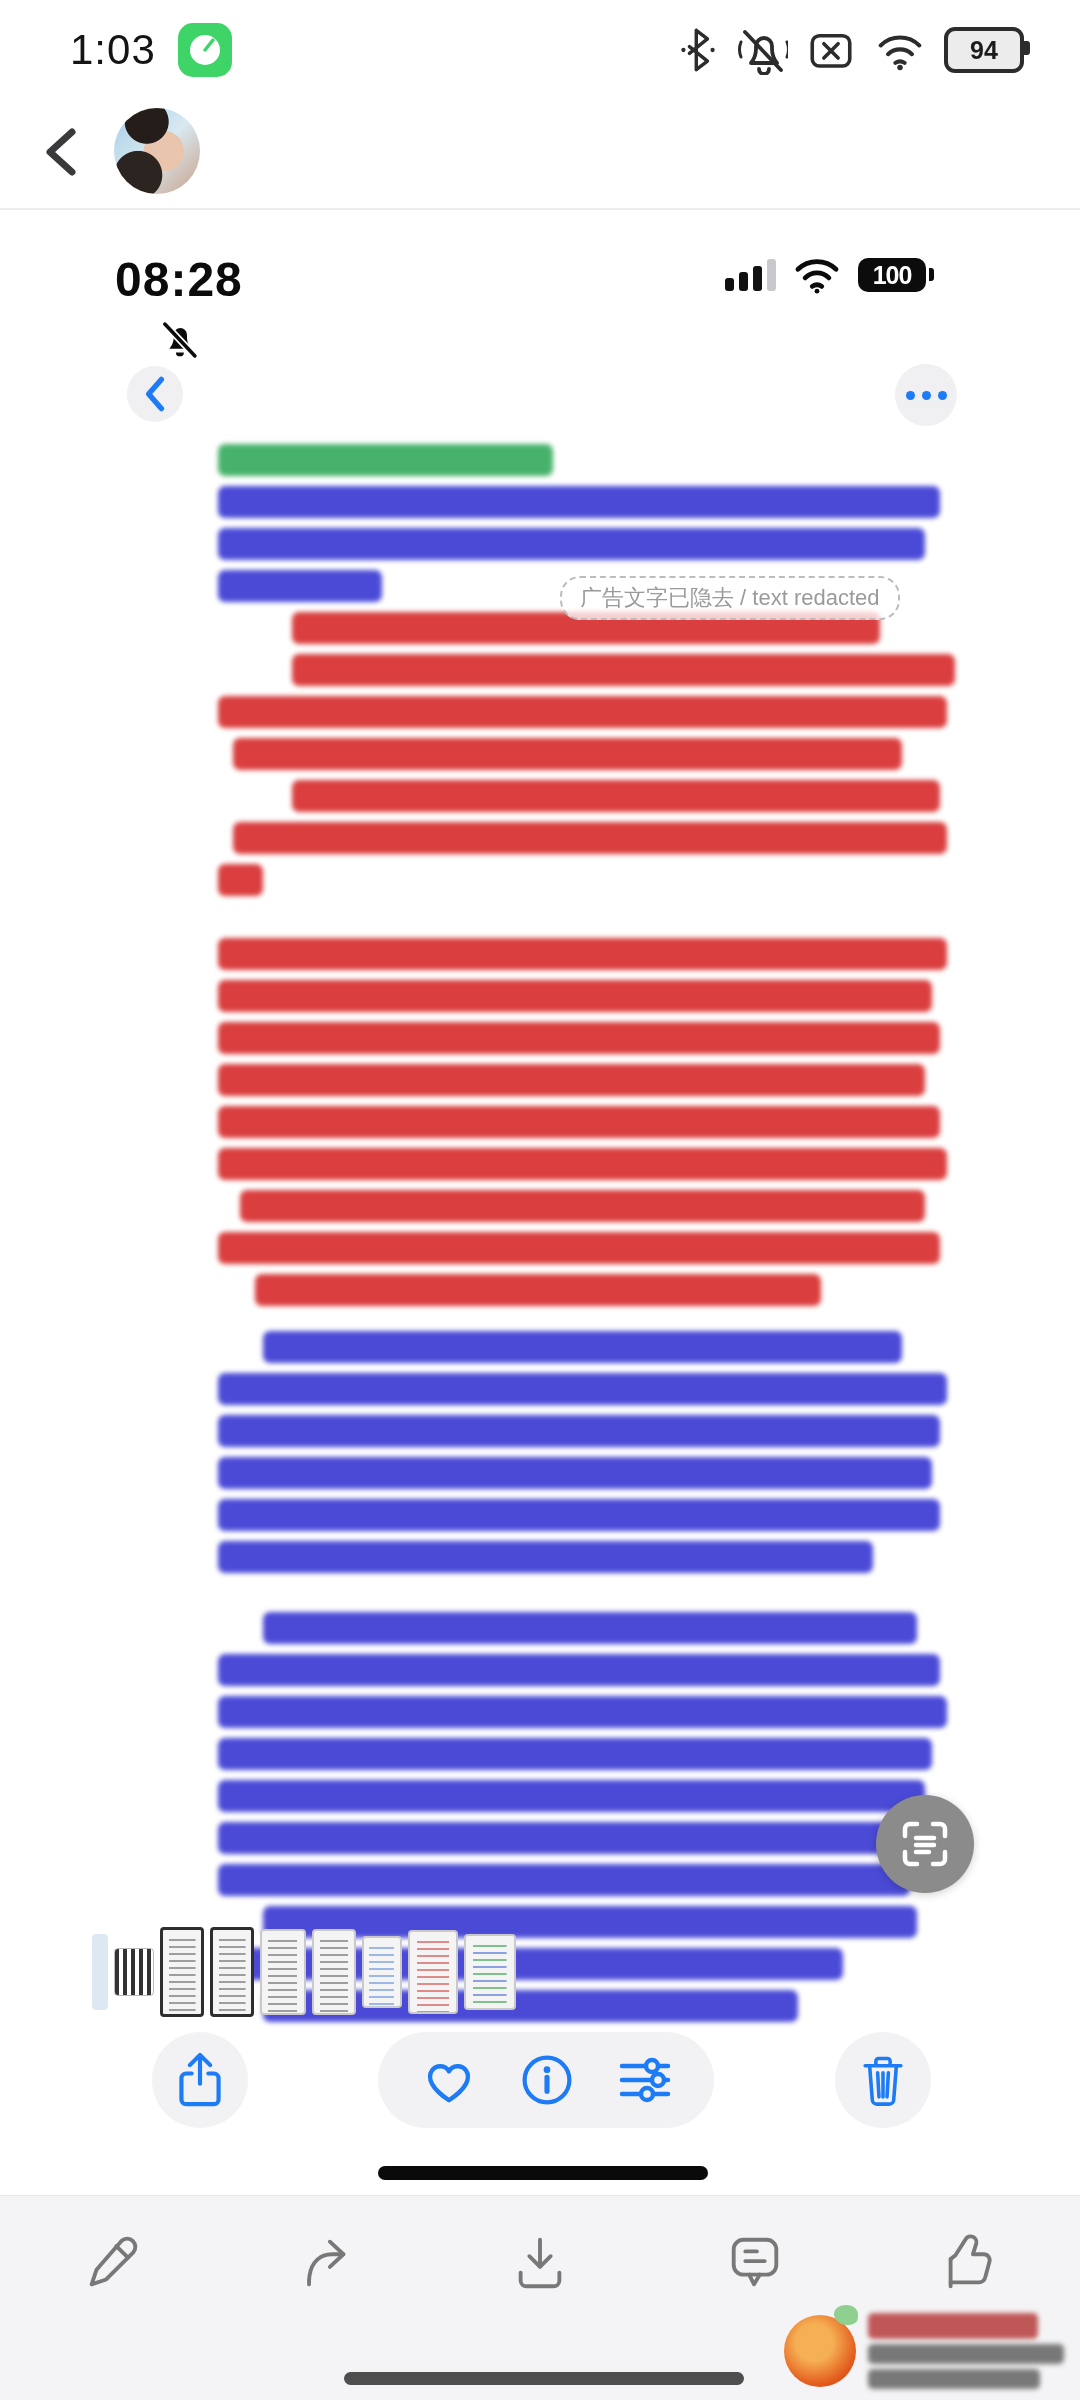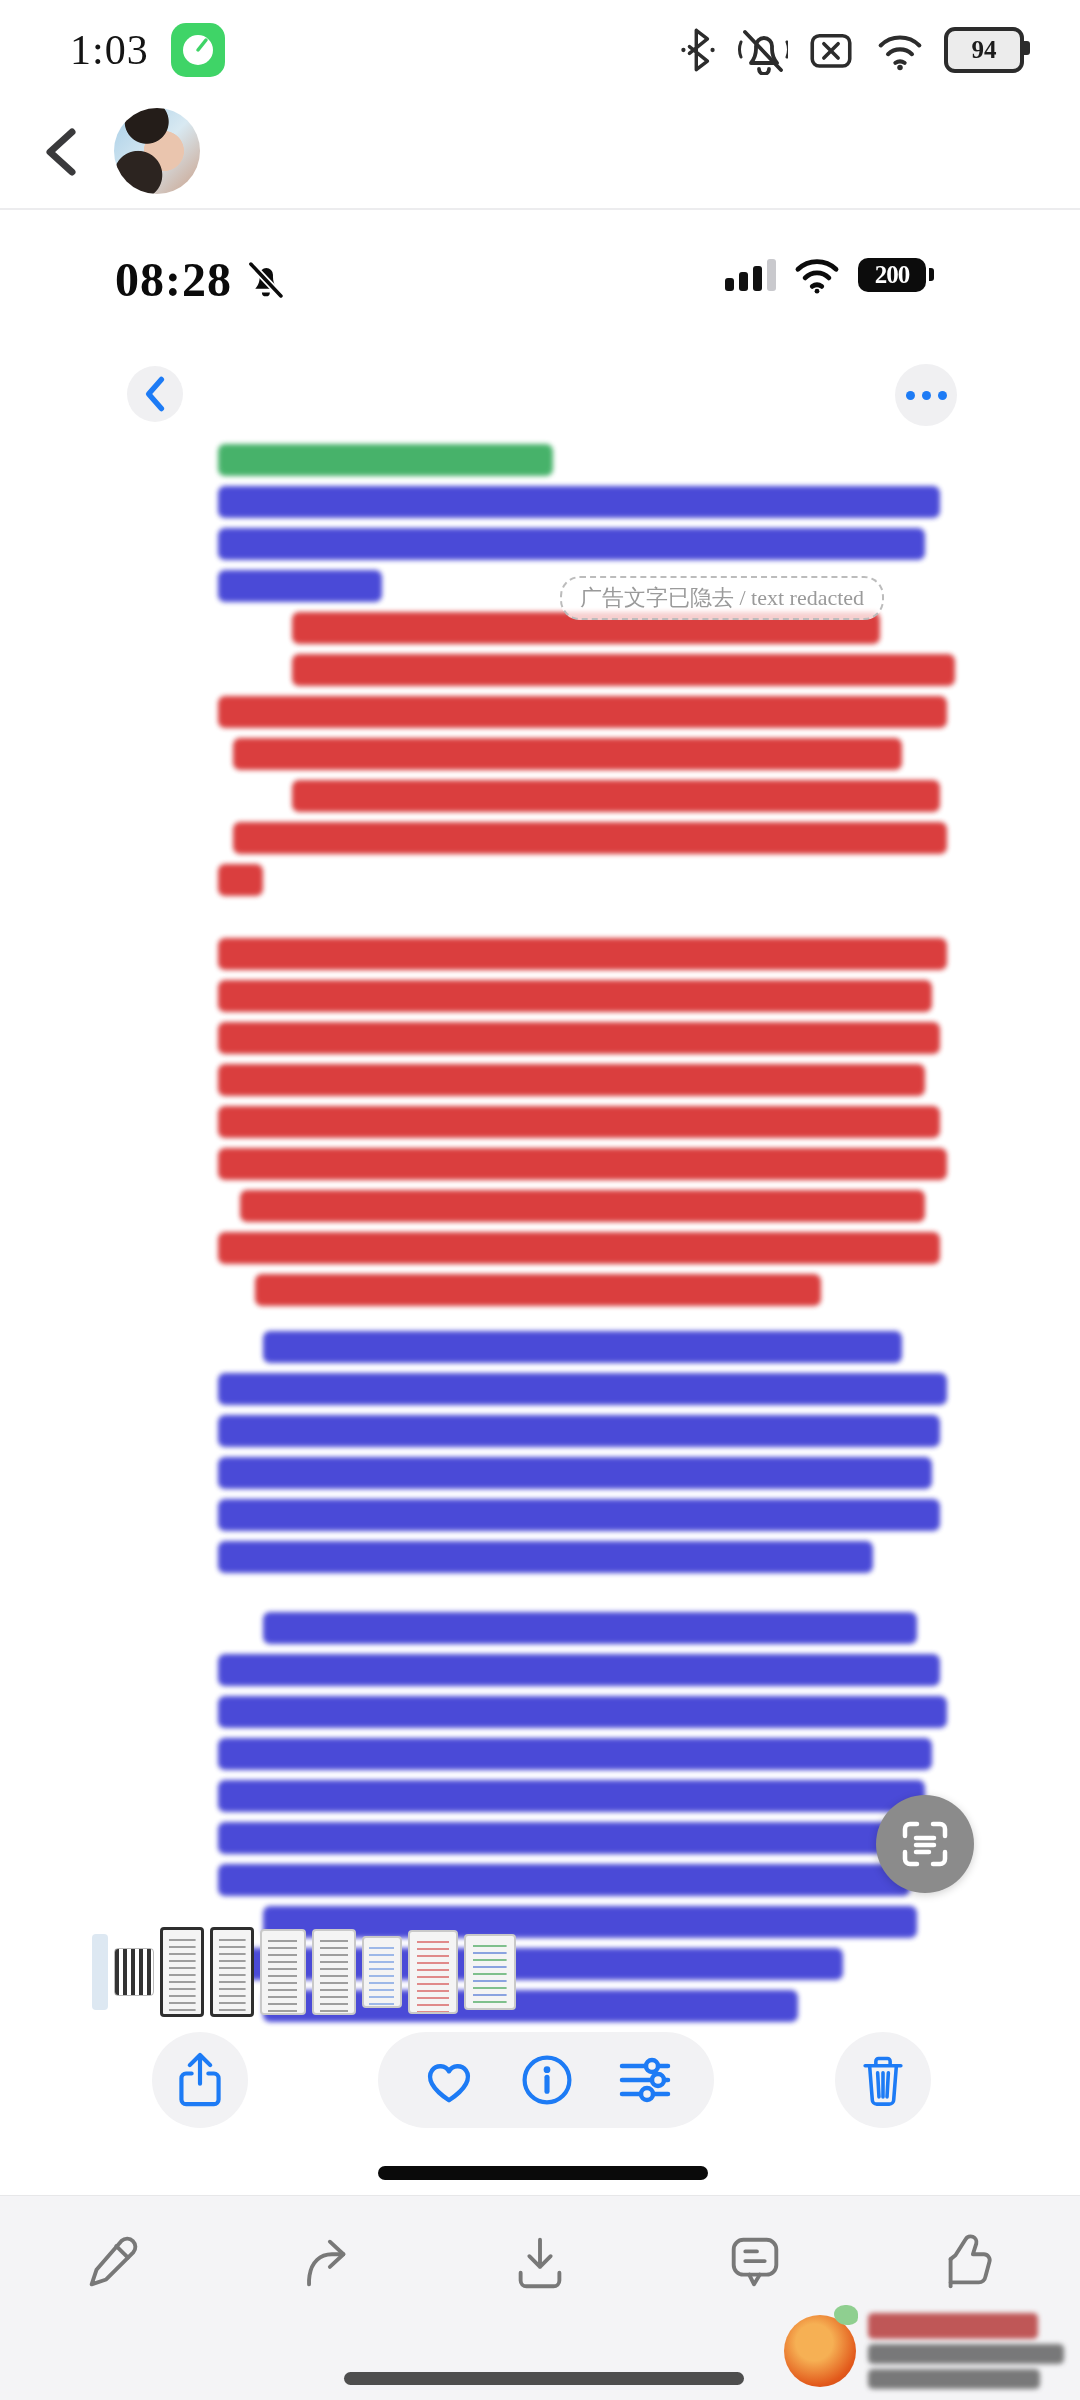--- a/index.html
+++ b/index.html
@@ -1,18 +1,18 @@
 <!DOCTYPE html>
 <html><head>
 <meta charset="utf-8">
 <style>
   html,body{margin:0;padding:0;}
   body{width:1080px;height:2400px;position:relative;background:#fff;
        font-family:"Liberation Sans",sans-serif;overflow:hidden;color:#1a1a1a;}
-  .abs{position:absolute;font-family:Liberation Serif, serif;}
+  .abs{position:absolute;}
   svg{display:block;}
 
   
   .osb{left:0;top:0;width:1080px;height:100px;display:flex;align-items:center;
        padding:0 56px 0 70px;box-sizing:border-box;background:#fff;}
   .osb-time{font-size:42px;font-weight:500;color:#141414;letter-spacing:1px;}
   .timer-ic{width:54px;height:54px;border-radius:15px;background:#3fd467;margin-left:22px;
             display:flex;align-items:center;justify-content:center;}
   .osb-right{margin-left:auto;display:flex;align-items:center;gap:18px;text-align:center;}
   .bat-out{width:72px;height:38px;border:4px solid #2c2c2c;border-radius:11px;background:#ececec;
@@ -34,21 +34,21 @@
   .ohd-counter{left:0;top:124px;width:1080px;text-align:center;font-size:48px;font-weight:500;color:#222;}
   .btn-info{left:845px;top:119px;width:66px;height:66px;border-radius:50%;
             border:4.5px solid #2ba0f6;box-sizing:border-box;display:flex;align-items:center;justify-content:center;}
   .btn-more{left:972px;top:116px;width:72px;height:72px;border-radius:50%;background:#2ba0f6;
             display:flex;align-items:center;justify-content:center;gap:8px;}
   .btn-more i{width:10px;height:10px;border-radius:50%;background:#fff;}
   .ohd-divider{left:0;top:208px;width:1080px;height:2px;background:#ececee;}
 
   
   .inner{left:0;top:210px;width:1080px;height:1985px;background:#fff;}
-  .isb-left{left:115px;top:42px;display:flex;align-items:center;gap:10px;}
+  .isb-left{left:115px;top:42px;display:flex;align-items:center;gap:10px;flex-direction:column;}
   .isb-left b{font-size:48px;font-weight:800;color:#0b0b0b;letter-spacing:1px;}
   .isb-right{left:725px;top:45px;display:flex;align-items:center;gap:17px;}
   .sigbars{display:flex;align-items:flex-end;gap:5px;}
   .sigbars i{width:9px;border-radius:3px;background:#111;display:block;}
   .sigbars i:nth-child(1){height:13px;} .sigbars i:nth-child(2){height:19px;}
   .sigbars i:nth-child(3){height:25px;} .sigbars i:nth-child(4){height:32px;background:#c9c9cd;}
   .bat-in{width:68px;height:34px;background:#0c0c0c;border-radius:10px;position:relative;
           display:flex;align-items:center;justify-content:center;}
   .bat-in span{color:#fff;font-size:25px;font-weight:800;letter-spacing:-1px;}
   .bat-in::after{content:"";position:absolute;right:-8px;top:10px;width:5px;height:13px;
@@ -194,21 +194,21 @@
         <i></i>
         <i></i>
       </span>
     <svg width="48" height="40" viewBox="0 0 48 42" fill="none" stroke="#0b0b0b" stroke-width="5" stroke-linecap="round">
       <path d="M4 15 a29 29 0 0 1 40 0"></path>
         <path d="M11.5 24 a17.5 17.5 0 0 1 25 0"></path>
         <path d="M19 33 a8.5 8.5 0 0 1 10 0"></path>
       <circle cx="24" cy="38" r="2.5" fill="#0b0b0b" stroke="none"></circle>
     </svg>
     <span class="bat-in">
-      <span>200</span>
+      <span>100</span>
     </span>
   </div>
 
   <button class="abs ph-back" style="border:none;">
     <svg width="30" height="40" viewBox="0 0 30 44" fill="none" stroke="#1d7bf5" stroke-width="6" stroke-linecap="round" stroke-linejoin="round">
         <path d="M22 6 L8 22 L22 38"></path>
       </svg>
   </button>
   <button class="abs ph-more" style="border:none;">
     <i></i>

